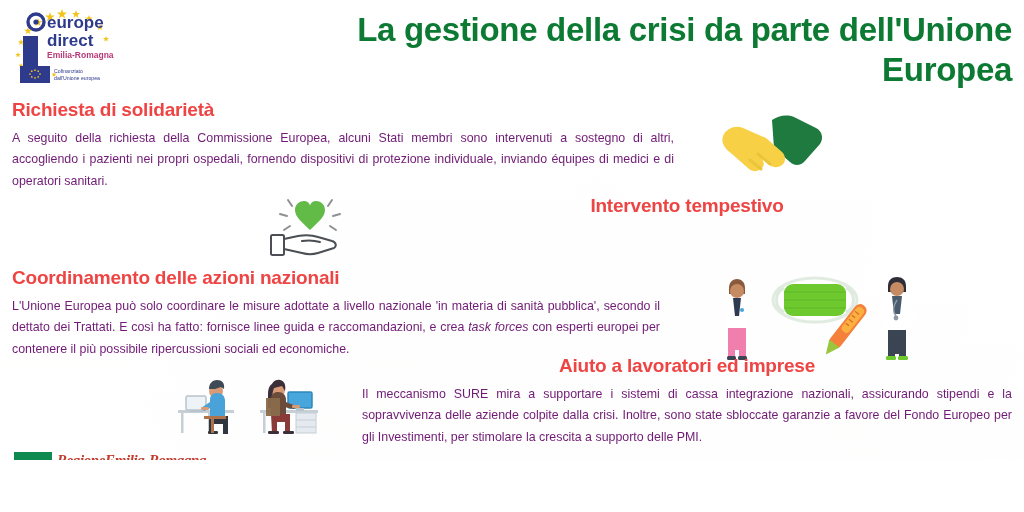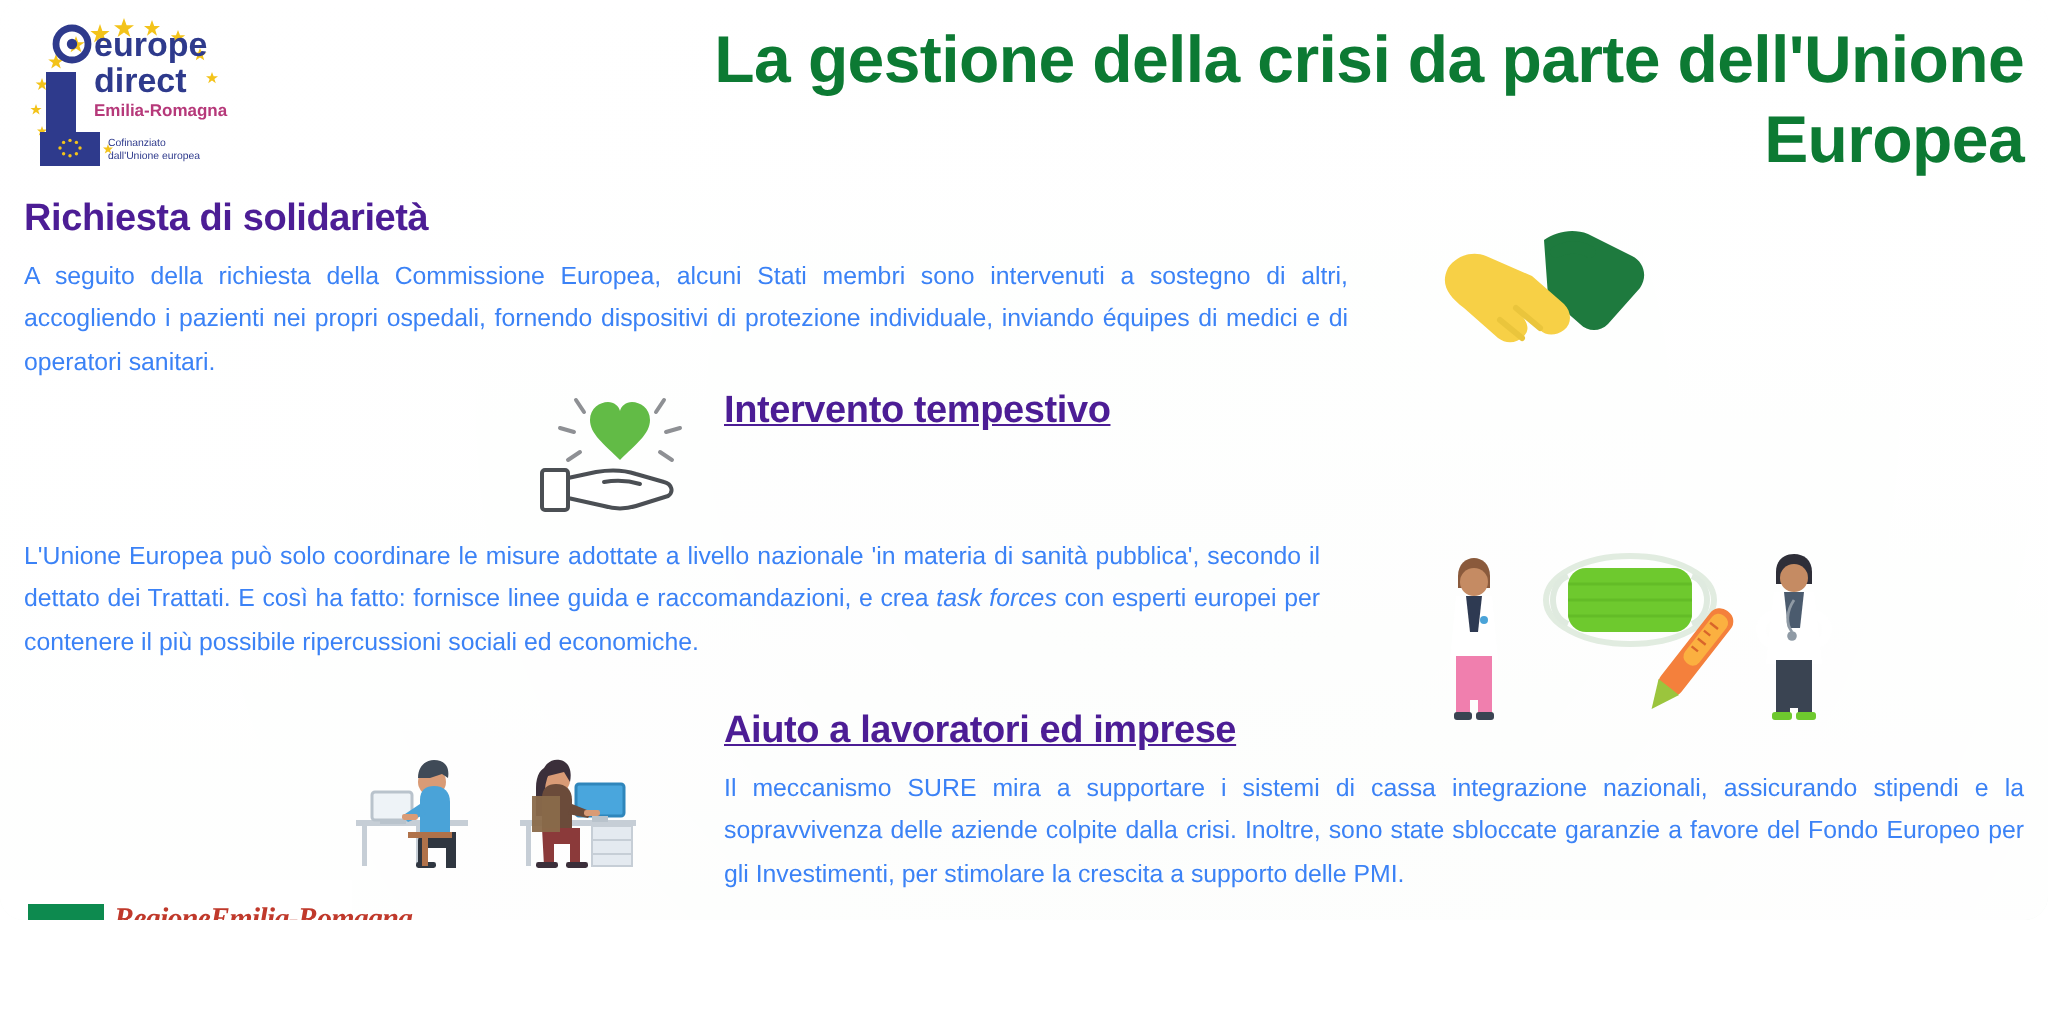--- a/index.html
+++ b/index.html
@@ -56,28 +56,28 @@
   .title{
     position:absolute;left:300px;top:10px;width:712px;
     text-align:right;
     font-size:33px;line-height:1.22;font-weight:bold;
     color:#0c7a33;letter-spacing:-.3px;
     font-family:"Liberation Sans", sans-serif;
   }
   
   .sec{position:absolute;}
   .sec h2{
-    margin:0 0 7px 0;font-size:19px;font-weight:bold;color:#4c1d95;
+    margin:0 0 7px 0;font-size:19px;font-weight:bold;color:#ef4444;
     letter-spacing:-.2px;line-height:1.1;
   }
   .sec p{
-    margin:0;font-size:12.4px;line-height:1.72;color:#3b82f6;
+    margin:0;font-size:12.4px;line-height:1.72;color:#701a75;
     text-align:justify;
   }
-  .sec.right h2{text-align:left;text-decoration:underline;}
+  .sec.right h2{text-align:center;}
   .sec em{font-style:italic;}
   #sec-solidarieta{left:12px;top:100px;width:662px;}
   #sec-intervento{left:362px;top:196px;width:650px;}
   #sec-coordinamento{left:12px;top:268px;width:648px;}
   #sec-aiuto{left:362px;top:356px;width:650px;}
   
   .icon-box{position:absolute;}
   #icon-handshake{left:712px;top:104px;width:120px;height:88px;}
   #icon-heart-hand{left:258px;top:192px;width:104px;height:72px;}
   #icon-medical{left:700px;top:272px;width:230px;height:92px;}
@@ -266,20 +266,21 @@
       <path d="M38 56 L49 65" stroke="#eac53c" stroke-width="3" stroke-linecap="round" fill="none"></path>
       <path d="M66 22 C72 19 78 19 83 22" stroke="#1e7a3e" stroke-width="6" stroke-linecap="round" fill="none"></path>
     </svg>
   </div>
 
   <div class="sec right" id="sec-intervento">
     <h2>Intervento tempestivo</h2>
   </div>
 
   <div class="sec" id="sec-coordinamento">
+    <h2>Coordinamento delle azioni nazionali</h2>
     <p><span>L'Unione Europea può solo coordinare le misure adottate a livello nazionale 'in materia di sanità pubblica', secondo il dettato dei Trattati. E così ha fatto: fornisce linee guida e raccomandazioni, e crea </span><em>task forces</em><span> con esperti europei per contenere il più possibile ripercussioni sociali ed economiche.</span></p>
   </div>
 
   <div class="icon-box" id="icon-medical">
     <svg width="230" height="92" viewBox="0 0 230 92">
 
       <g>
         <path d="M29 16 C29 10 33 7 37 7 C41 7 45 10 45 16 L45 22 L29 22 Z" fill="#8a5a3c"></path>
         <circle cx="37" cy="19" r="7" fill="#c58b63"></circle>
         <path d="M28 26 L46 26 L49 58 L25 58 Z" fill="#ffffff"></path>

